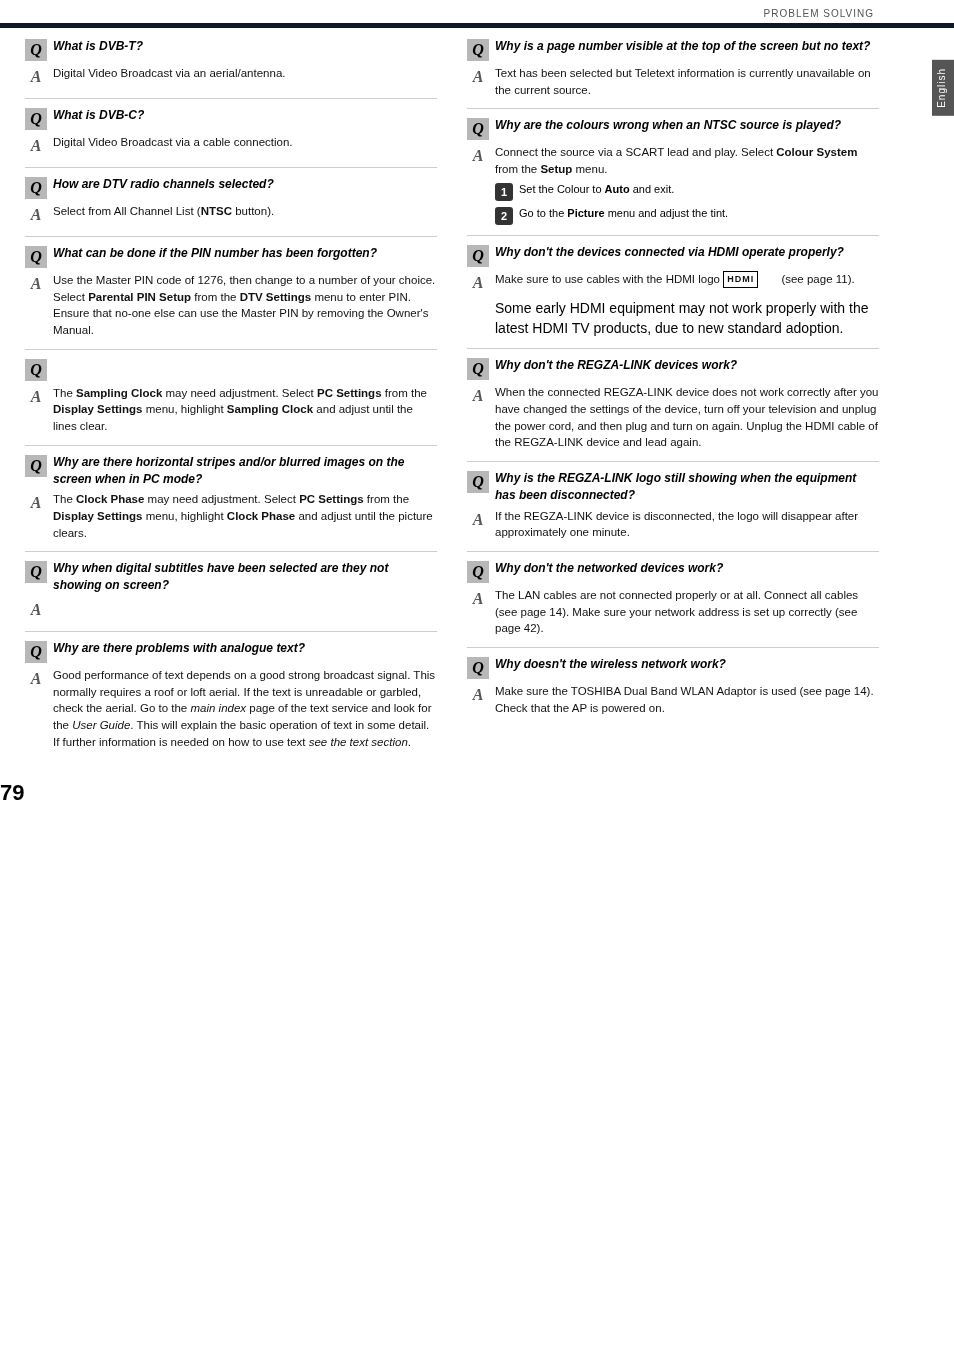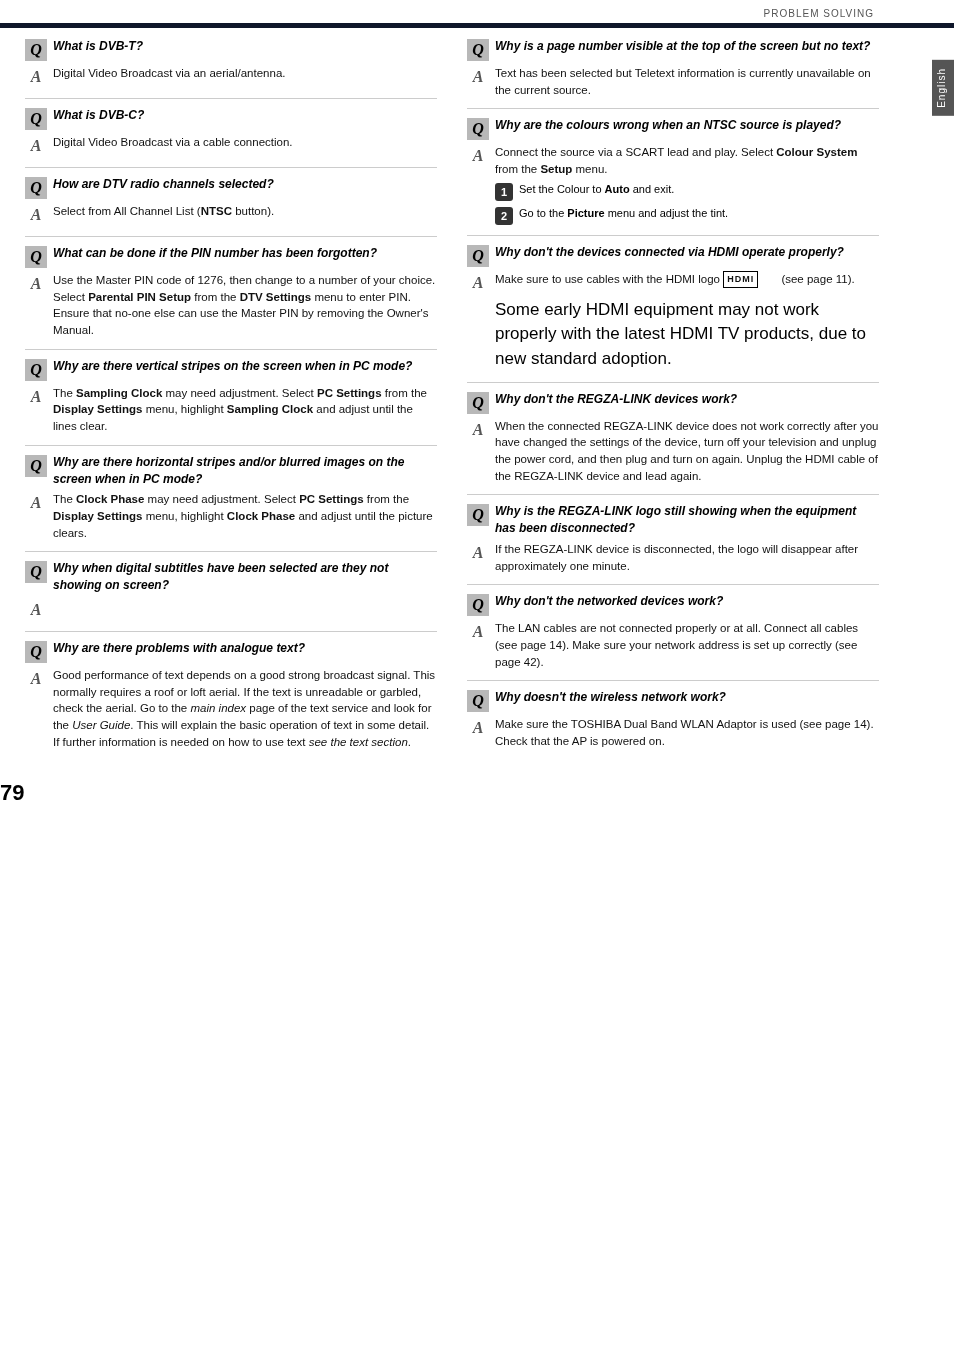--- a/index.html
+++ b/index.html
@@ -170,21 +170,21 @@
 
     .page-footer {
       font-size: 22px;
       font-weight: bold;
       margin-top: 20px;
       padding-bottom: 20px;
     }
 
     .sub-answer {
       padding-left: 28px;
-      font-size: 17px;
+      font-size: 14px;
       line-height: 1.45;
       margin-top: 3px;
       margin-bottom: 5px;
     }
   </style>
 </head>
 <body>
 
 <div class="page-header">
   <span class="page-header-text">PROBLEM SOLVING</span>
@@ -262,21 +262,20 @@
       </div>
     </div>
 
     <hr class="divider">
 
     <div class="qa-block">
       <div class="question-row">
         <div class="q-icon">
             <i>Q</i>
           </div>
-        <div class="question-text"><i>Why are there vertical stripes on the screen when in PC mode?</i></div>
       </div>
       <div class="answer-row">
         <div class="a-icon">
             <i>A</i>
           </div>
         <div class="answer-text">The <b>Sampling Clock</b> may need adjustment. Select <b>PC Settings</b> from the <b>Display Settings</b> menu, highlight <b>Sampling Clock</b> and adjust until the lines clear.</div>
       </div>
     </div>
 
     <hr class="divider">

